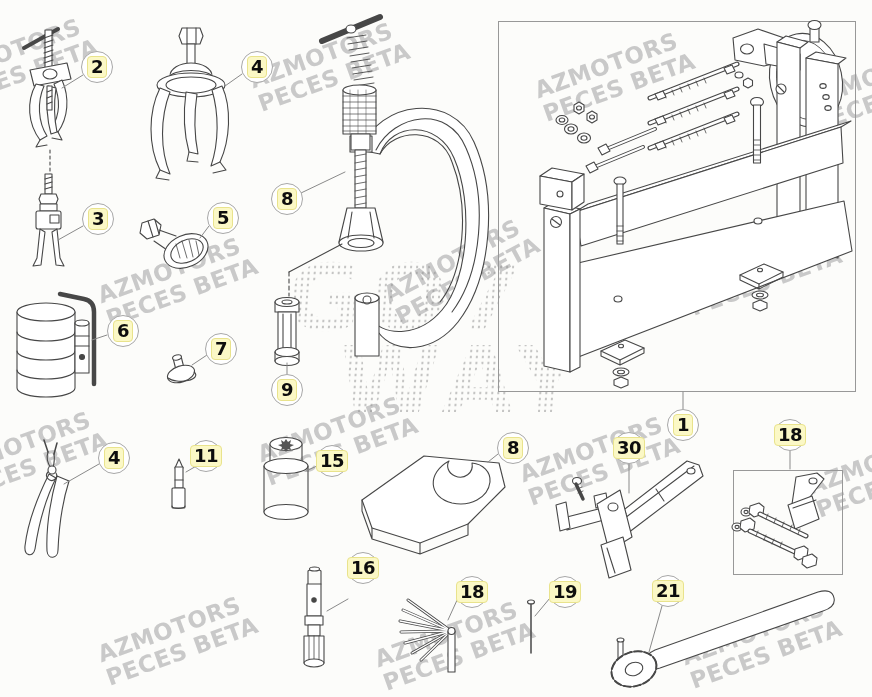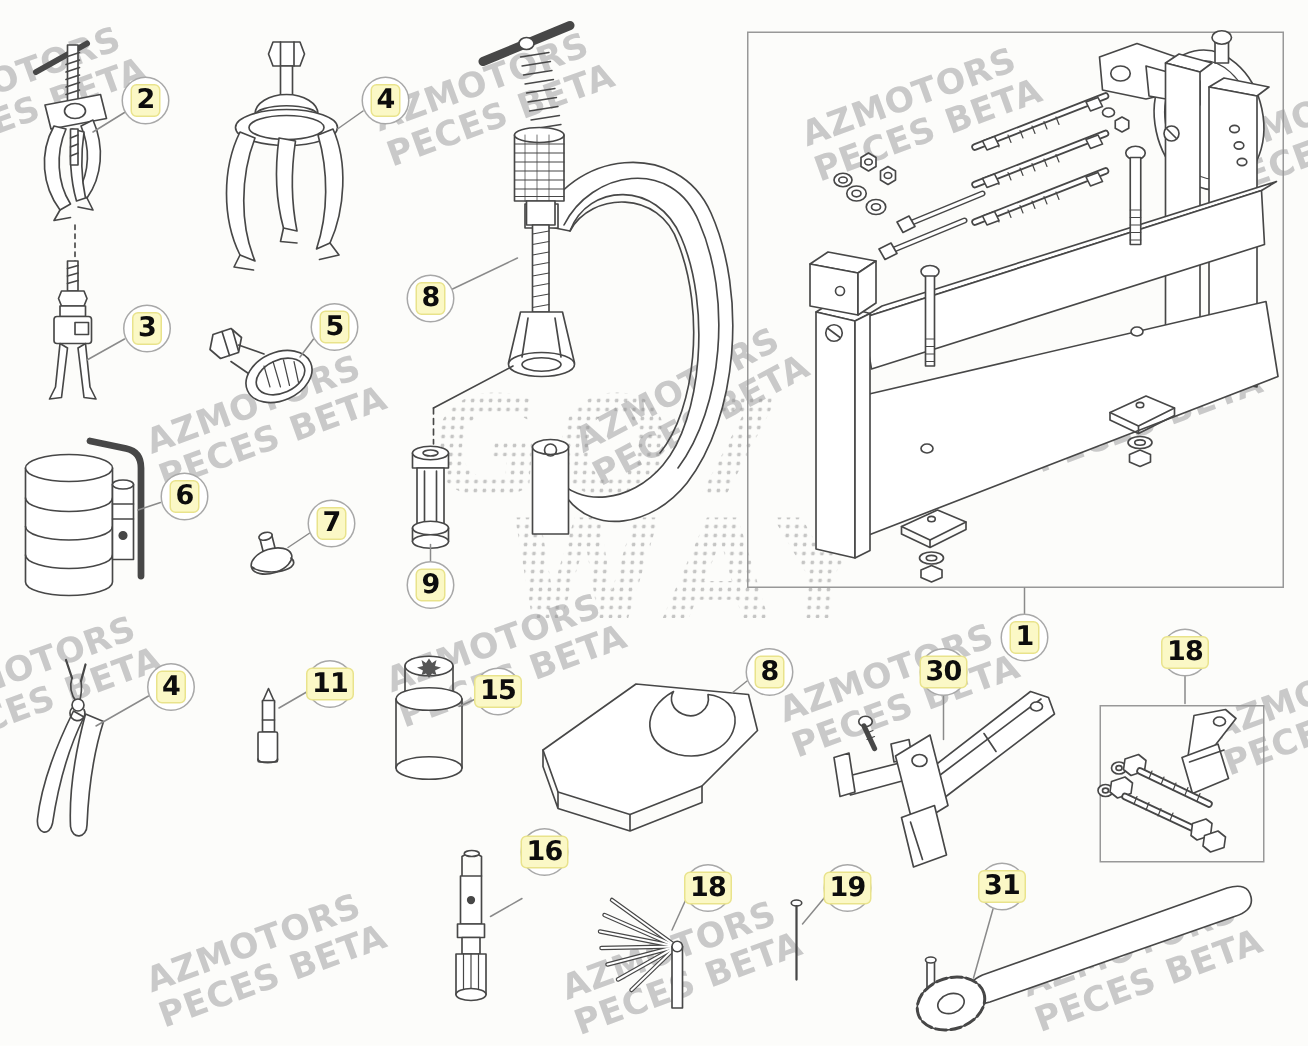--- a/index.html
+++ b/index.html
@@ -501,21 +501,21 @@
     </div>
   <div class="callout" style="left:271px;top:183px">
       <span class="hl">8</span>
     </div>
   <div class="callout" style="left:271px;top:374px">
       <span class="hl">9</span>
     </div>
   <div class="callout" style="left:98px;top:442px">
       <span class="hl">4</span>
     </div>
-  <div class="callout" style="left:204px;top:440px">
+  <div class="callout" style="left:190px;top:440px">
       <span class="hl">11</span>
     </div>
   <div class="callout" style="left:316px;top:445px">
       <span class="hl">15</span>
     </div>
   <div class="callout" style="left:347px;top:552px">
       <span class="hl">16</span>
     </div>
   <div class="callout" style="left:497px;top:432px">
       <span class="hl">8</span>
@@ -523,19 +523,19 @@
   <div class="callout" style="left:456px;top:576px">
       <span class="hl">18</span>
     </div>
   <div class="callout" style="left:549px;top:576px">
       <span class="hl">19</span>
     </div>
   <div class="callout" style="left:613px;top:432px">
       <span class="hl">30</span>
     </div>
   <div class="callout" style="left:652px;top:575px">
-      <span class="hl">31</span>
+      <span class="hl">21</span>
     </div>
   <div class="callout" style="left:774px;top:419px">
       <span class="hl">18</span>
     </div>
 
 </div>
 
 </body></html>

